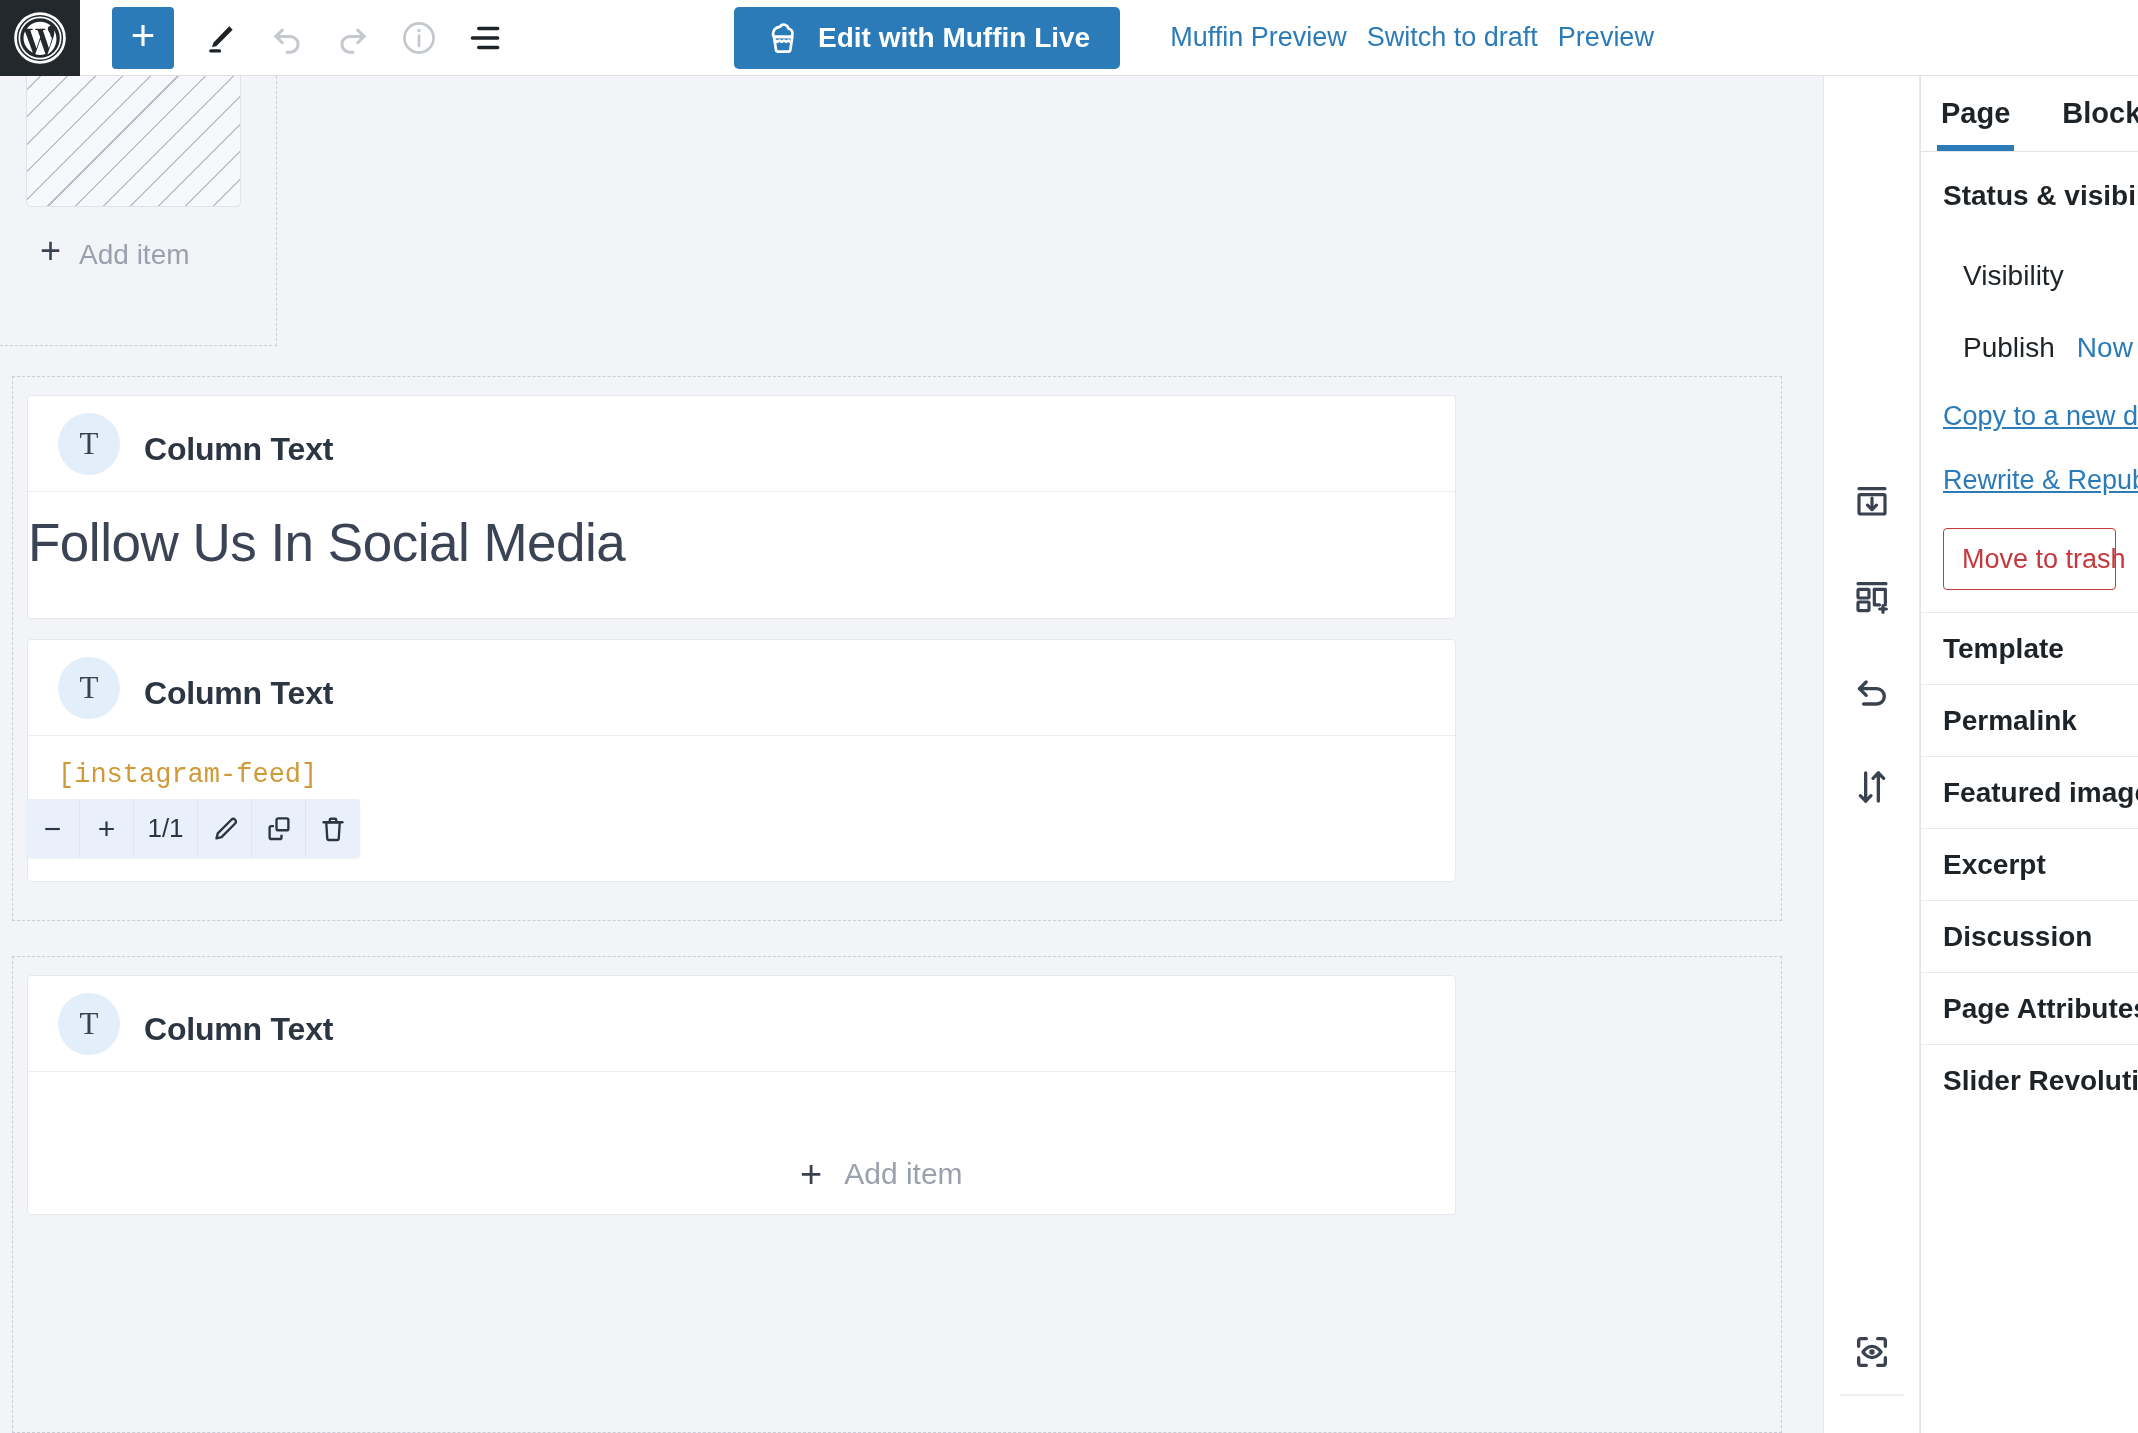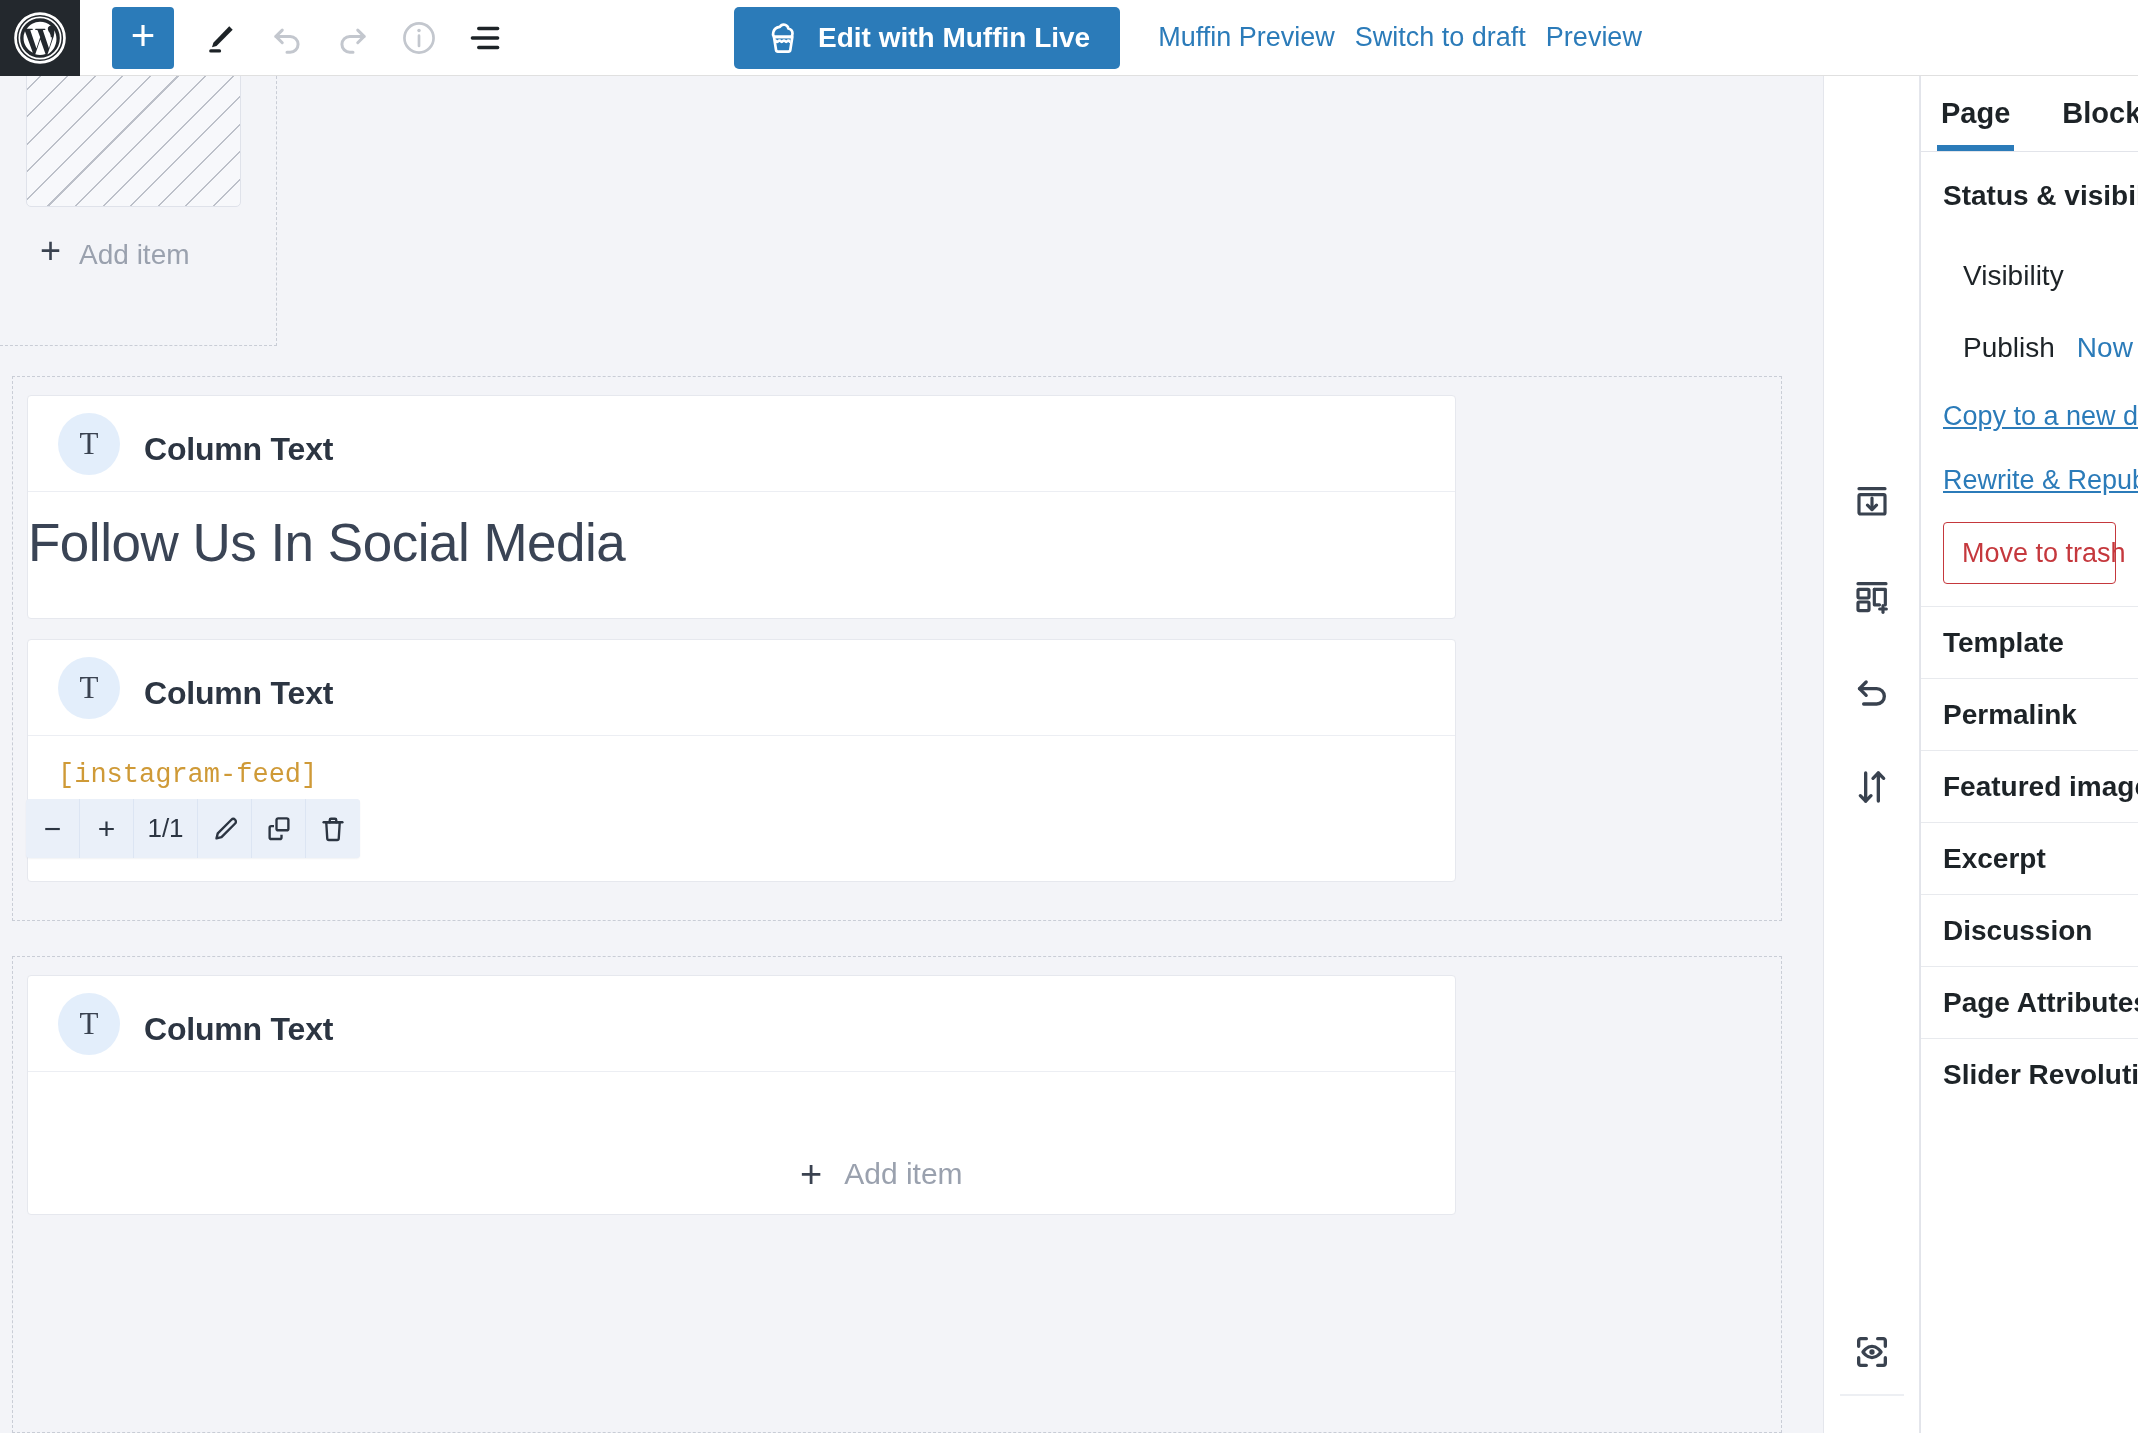--- a/index.html
+++ b/index.html
@@ -65,21 +65,21 @@
     font-size: 28px; font-weight: 700;
     cursor: pointer; border: none;
     white-space: nowrap;
     margin-left: 216px;
   }
   .tb-link {
     color: #2b7bb9; font-size: 27px;
     text-decoration: none; cursor: pointer;
     margin-left: 20px; white-space: nowrap;
   }
-  #tb-link-muffinpreview { margin-left: 38px; }
+  #tb-link-muffinpreview { margin-left: 50px; }
 
   
   #canvas {
     position: absolute; top: 76px; left: 0;
     width: 1823px; height: 1357px;
     background: #f3f4f8;
     overflow: hidden;
   }
 
   
@@ -251,21 +251,21 @@
   .sb-kv { display: flex; align-items: center; gap: 22px; margin-left: 20px; }
   .sb-kv .v { color: #2b7bb9; }
   .sb-link {
     padding: 0 22px; display: flex; align-items: center;
     min-height: 64px;
     font-size: 27px; color: #2b7bb9;
     text-decoration: underline; cursor: pointer;
     white-space: nowrap;
   }
   #trash-btn {
-    margin: 10px 22px 22px 22px;
+    margin: 16px 22px 22px 22px;
     border: 1px solid #c5383d;
     color: #c5383d;
     background: #fff;
     border-radius: 4px;
     height: 62px;
     display: flex; align-items: center;
     padding: 0 18px;
     font-size: 27px; cursor: pointer;
     white-space: nowrap;
   }

